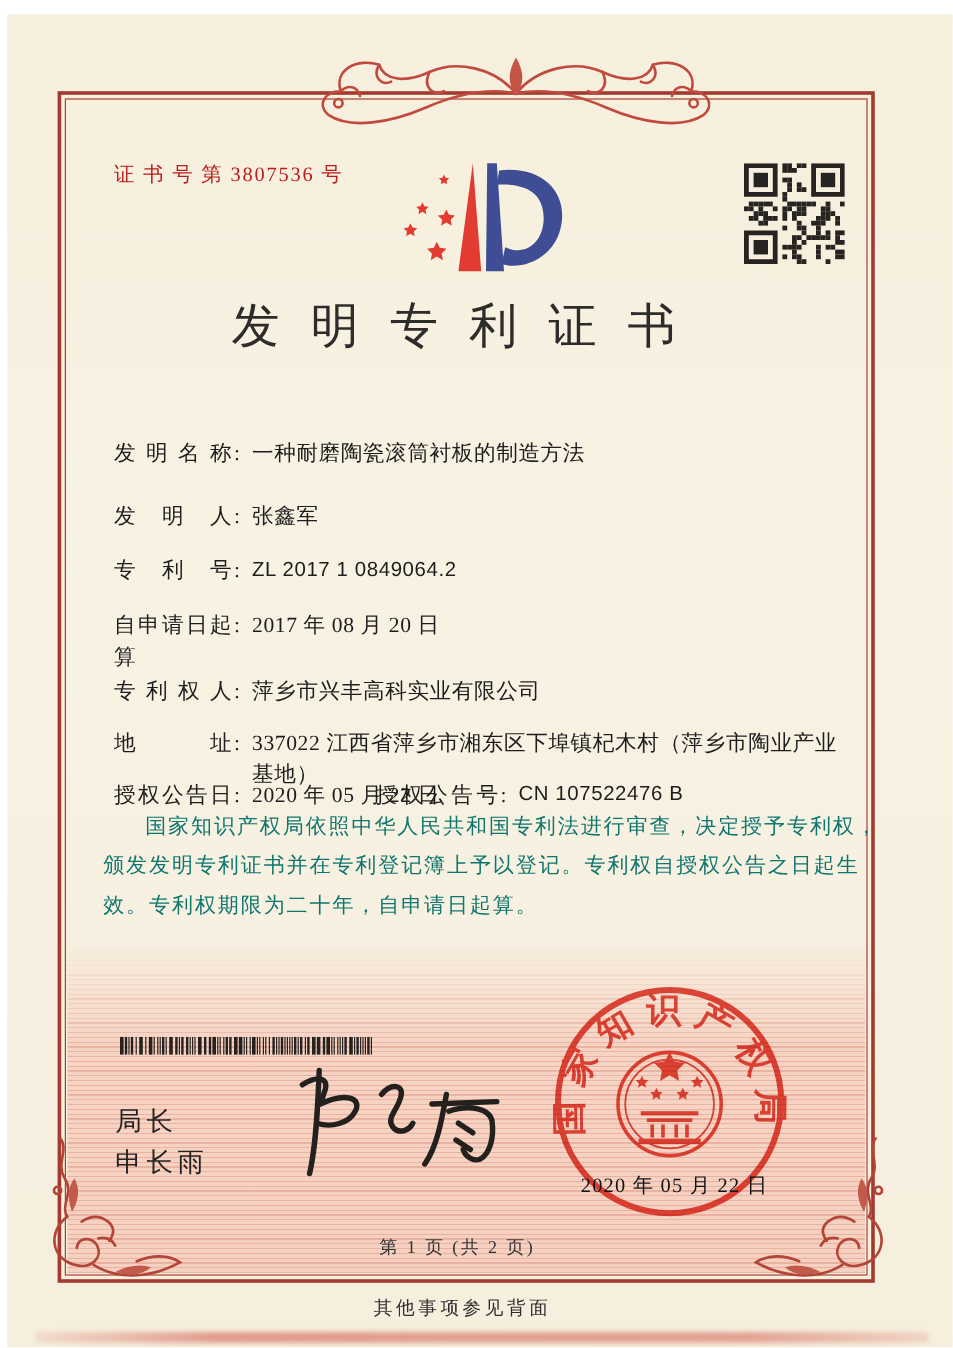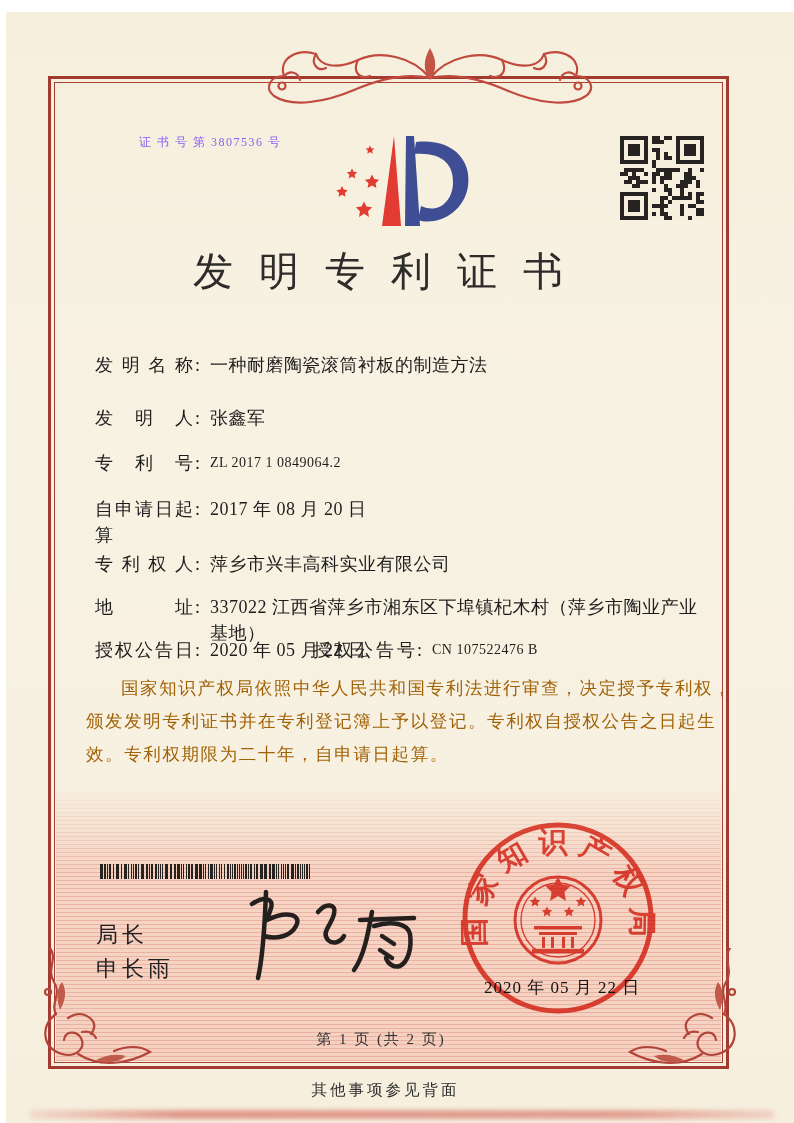--- a/index.html
+++ b/index.html
@@ -13,31 +13,31 @@
   .frame{position:absolute;left:48px;top:76px;width:675px;height:987px;border:3px solid #a23a30;}
   .frame-inner{position:absolute;inset:3px;border:1px solid #a84034;}
   
   .pink-band{position:absolute;left:5px;right:5px;bottom:5px;top:706px;
     background:
       repeating-linear-gradient(0deg, rgba(206,106,86,.30) 0 1px, rgba(0,0,0,0) 1px 4px),
       linear-gradient(180deg, rgba(246,211,196,.95), rgba(245,206,190,.95));
     -webkit-mask-image:linear-gradient(180deg, transparent 0, #000 85px);
     mask-image:linear-gradient(180deg, transparent 0, #000 85px);}
   
-  .certno{position:absolute;left:95px;top:134px;font-size:12px;letter-spacing:1.5px;color:#8b5cf6;margin-left:44px;}
+  .certno{position:absolute;left:95px;top:134px;font-size:17px;letter-spacing:1.5px;color:#b91c1c;}
   .title{position:absolute;left:48px;top:244px;width:660px;text-align:center;
     font-size:40px;color:#2e2c2a;letter-spacing:26px;text-indent:26px;font-weight:500;}
-  .row{position:absolute;left:95px;width:630px;font-size:18px;line-height:26px;}
+  .row{position:absolute;left:95px;width:630px;font-size:18px;line-height:26px;margin-top:12px;}
   .jl{display:inline-block;width:98px;text-align:justify;text-align-last:justify;vertical-align:top;}
   .colon{display:inline-block;margin:0 10px 0 2px;}
   .fvalue{display:inline-block;vertical-align:top;letter-spacing:.5px;max-width:492px;}
-  .mono{font-family:Liberation Serif, serif;font-size:14px;letter-spacing:.5px;text-align:right;}
+  .mono{font-family:Liberation Sans, sans-serif;font-size:17px;letter-spacing:.5px;text-align:right;}
   .pair2{position:absolute;left:218px;top:0;white-space:nowrap;}
   .body-text{position:absolute;left:86px;top:672px;width:648px;font-size:17.5px;
-    line-height:33px;letter-spacing:1.6px;color:#a16207;}
+    line-height:33px;letter-spacing:1.6px;color:#0f766e;}
   .body-text p{margin:0;text-indent:2em;}
   .director{position:absolute;left:96px;font-family:"Liberation Sans","DejaVu Sans",sans-serif;
     font-size:22px;letter-spacing:4px;color:#222;}
   .seal-date{position:absolute;left:484px;top:976px;font-size:17px;letter-spacing:1px;color:#111;z-index:6;}
   .page-info{position:absolute;left:48px;top:1030px;width:666px;text-align:center;
     font-size:15px;letter-spacing:2px;color:#333;}
   .back-note{position:absolute;left:48px;top:1080px;width:675px;text-align:center;
     font-size:15.5px;letter-spacing:3px;color:#2e2e2e;}
   .bottom-bleed{position:absolute;left:30px;right:20px;top:1110px;height:9px;
     background:linear-gradient(90deg,rgba(216,110,96,.15),rgba(206,84,72,.55) 20%,rgba(206,84,72,.5) 80%,rgba(216,110,96,.2));

